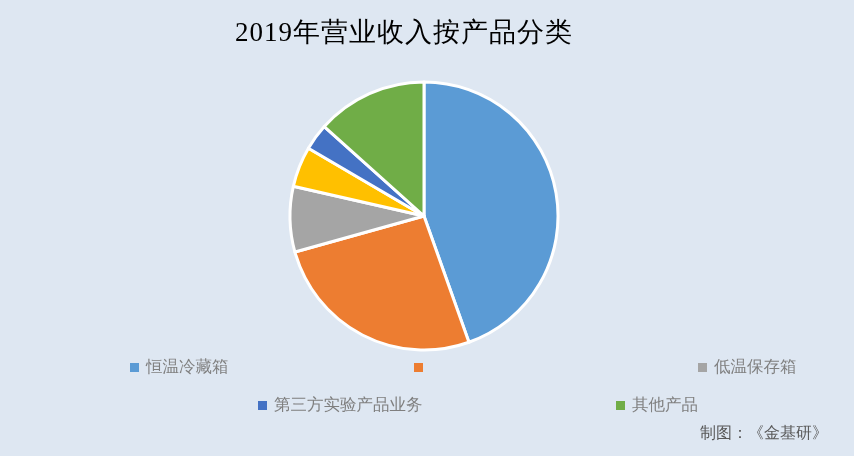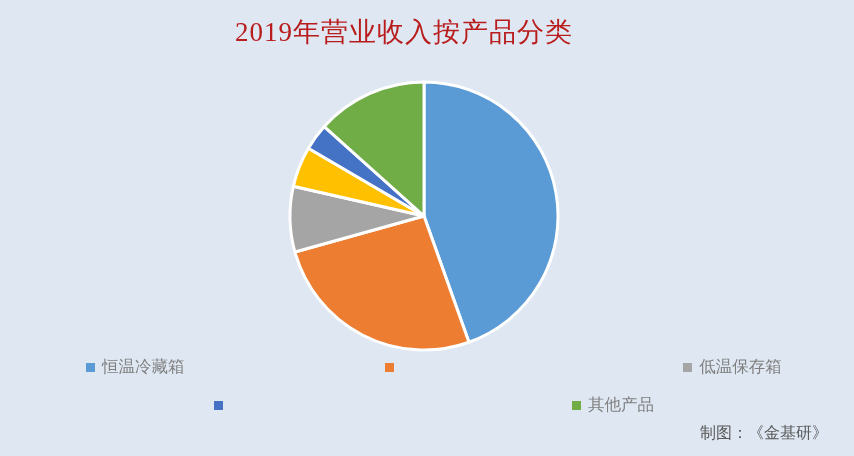--- a/index.html
+++ b/index.html
@@ -19,21 +19,21 @@
     background: #dee7f2;
     box-sizing: border-box;
   }
   #chart-title {
     position: absolute;
     top: 14px;
     left: 0;
     width: 808px;
     text-align: center;
     font-size: 27px;
-    color: #b91c1c;
+    color: #000000;
     letter-spacing: 1px;
     font-family: "Liberation Serif", "DejaVu Serif", serif;
     white-space: nowrap;
   }
   #pie-wrap {
     position: absolute;
     left: 0;
     top: 0;
     width: 854px;
     height: 456px;
@@ -43,22 +43,23 @@
     position: absolute;
     left: 0;
     top: 348px;
     width: 854px;
   }
   .legend-row {
     display: flex;
     flex-direction: row;
     align-items: center;
     height: 38px;
-    padding-left: 86px;
+    padding-left: 118px;
     box-sizing: border-box;
+    margin-left: 12px;
   }
   .legend-item {
     display: flex;
     flex-direction: row;
     align-items: center;
     height: 38px;
     white-space: nowrap;
   }
   .legend-swatch {
     width: 9px;
@@ -122,20 +123,21 @@
           <span class="legend-swatch" style="background: rgb(237, 125, 49);"></span>
         </div>
         <div class="legend-item" style="margin-left: 128px; width: 230px; text-align: right;">
           <span class="legend-swatch" style="background: rgb(165, 165, 165);"></span>
           <span class="legend-label">低温保存箱</span>
         </div>
       </div>
       <div class="legend-row">
         <div class="legend-item" style="margin-left: 128px; width: 230px;">
           <span class="legend-swatch" style="background: rgb(68, 114, 196);"></span>
+          <span class="legend-label">第三方实验产品业务</span>
         </div>
         <div class="legend-item" style="margin-left: 128px; width: 230px; align-items: center;">
           <span class="legend-swatch" style="background: rgb(112, 173, 71);"></span>
           <span class="legend-label">其他产品</span>
         </div>
       </div>
     </div>
 
   <div id="footer-credit">制图：《金基研》</div>
 

